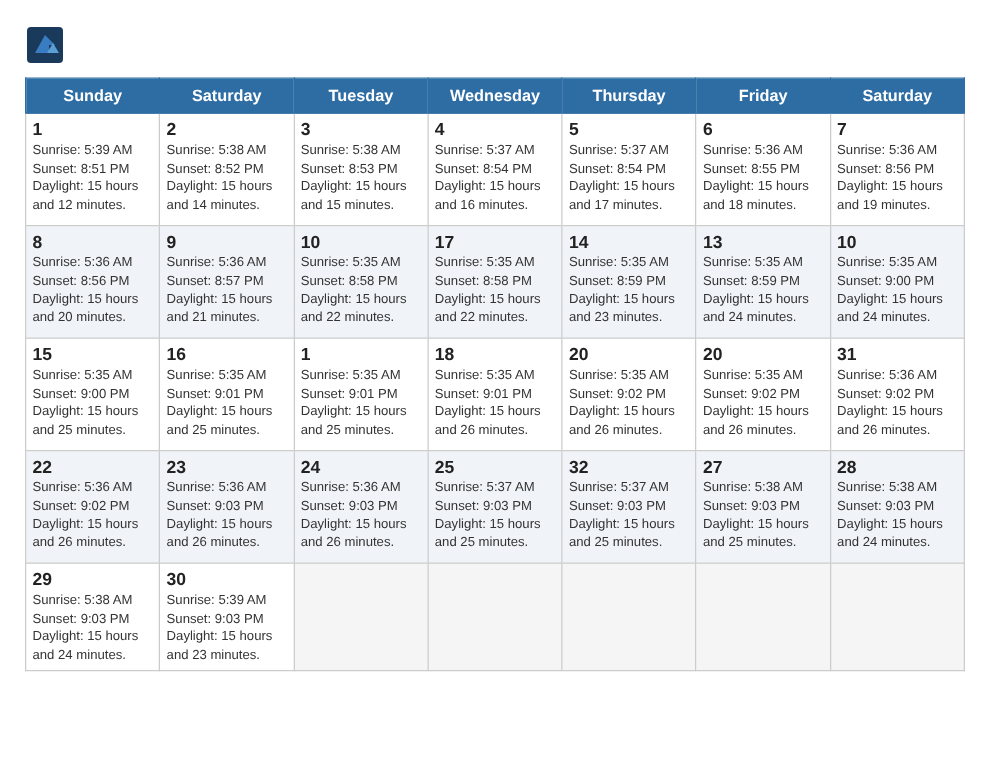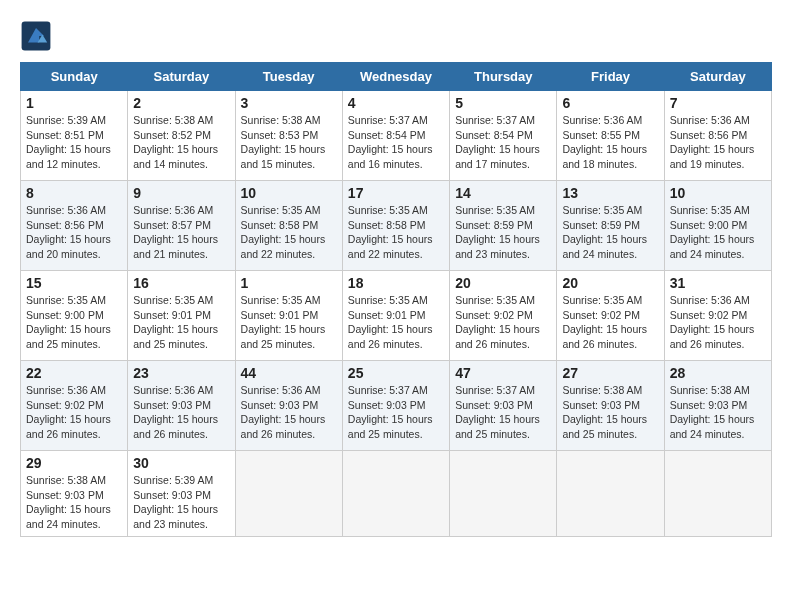--- a/index.html
+++ b/index.html
@@ -310,37 +310,37 @@
       </td>
         <td>
         <span class="day-number">23</span>
         <div class="day-info">
           Sunrise: 5:36 AM<br>
           Sunset: 9:03 PM<br>
           Daylight: 15 hours and 26 minutes.
         </div>
       </td>
         <td>
-        <span class="day-number">44</span>
+        <span class="day-number">24</span>
         <div class="day-info">
           Sunrise: 5:36 AM<br>
           Sunset: 9:03 PM<br>
           Daylight: 15 hours and 26 minutes.
         </div>
       </td>
         <td>
         <span class="day-number">25</span>
         <div class="day-info">
           Sunrise: 5:37 AM<br>
           Sunset: 9:03 PM<br>
           Daylight: 15 hours and 25 minutes.
         </div>
       </td>
         <td>
-        <span class="day-number">47</span>
+        <span class="day-number">32</span>
         <div class="day-info">
           Sunrise: 5:37 AM<br>
           Sunset: 9:03 PM<br>
           Daylight: 15 hours and 25 minutes.
         </div>
       </td>
         <td>
         <span class="day-number">27</span>
         <div class="day-info">
           Sunrise: 5:38 AM<br>

